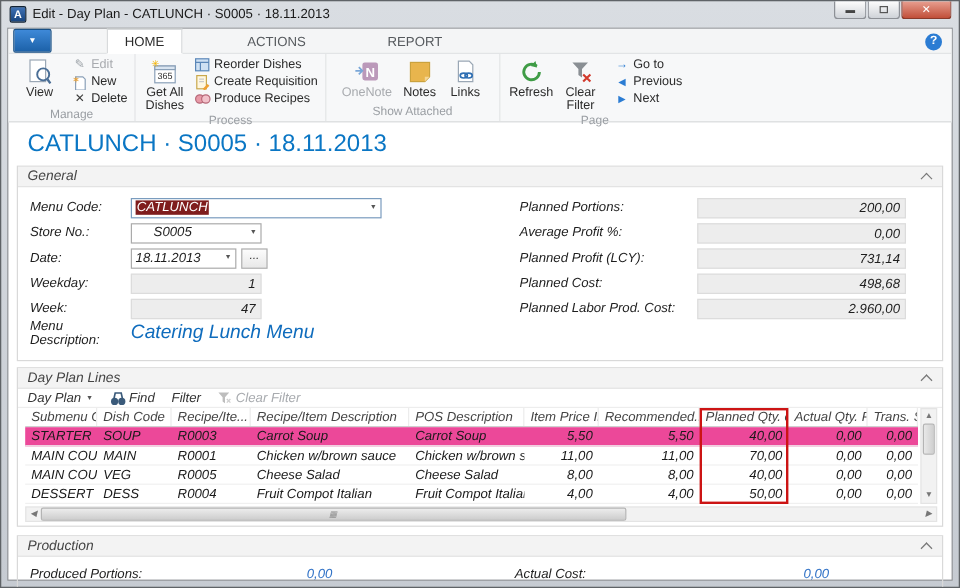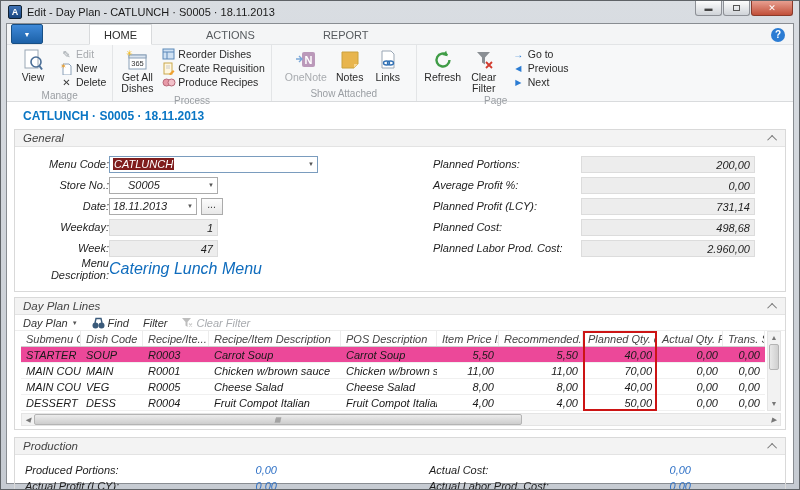--- a/index.html
+++ b/index.html
@@ -28,33 +28,33 @@
   .rgroup-body { flex:1; display:flex; align-items:flex-start; }
   .rgroup-label { text-align:center; font-size:10px; color:#9a9ea3; padding:1px 0 2px; }
   .rbtn-large { width:44px; display:flex; flex-direction:column; align-items:center; font-size:10.5px; color:#2b2b2b; text-align:center; padding-top:1px; line-height:11px; }
   .rbtn-large .ric { height:24px; display:flex; align-items:center; }
   .rcol { display:flex; flex-direction:column; justify-content:flex-start; margin-left:2px; }
   .rbtn-small { display:flex; align-items:center; height:14px; font-size:10.5px; color:#2b2b2b; white-space:nowrap; padding:0 2px; }
   .rbtn-small .ric { width:15px; text-align:center; margin-right:2px; font-size:10px; }
   .disabled { color:#a8abaf !important; }
 
   
-  .pagehead { font-size:12px; color:#0a76c4; padding:7px 0 4px 16px;font-weight:bold; }
+  .pagehead { font-size:20px; color:#0a76c4; padding:7px 0 4px 16px; }
 
   
   .fasttab { border:1px solid #d9d9d9; margin:2px 7px 0;font-style:italic; }
   .band { background:#f3f3f3; border-bottom:1px solid #e3e3e3; height:17px; display:flex; align-items:center; padding:0 8px; font-size:11.5px; color:#444; }
   .band .chev { margin-left:auto; width:7px; height:7px; border-left:1.5px solid #777; border-top:1.5px solid #777; transform:rotate(45deg) translateY(2px); }
 
   
   .gen-body { display:flex; padding:8px 10px 10px; }
   .gen-left { width:312px; }
   .gen-right { margin-left:96px; }
   .frow { display:flex; align-items:center; height:18px; margin-bottom:3px; font-size:11px; color:#1e1e1e; }
-  .flabel { width:84px;text-align:right; }
+  .flabel { width:84px; }
   .flabel-r { width:148px; }
   .combo { border:1px solid #ababab; background:#fff; height:17px; display:flex; align-items:center; padding:0 3px; font-size:11px; }
   .combo .arrow { margin-left:auto; font-size:6px; color:#555; padding-left:4px; }
   .sel { background:#7f1d1d; color:#fff; padding:0 1px; }
   .assist { width:22px; height:17px; border:1px solid #ababab; background:linear-gradient(#fcfcfc,#e8e8e8); margin-left:4px; text-align:center; line-height:12px; font-size:10px; color:#333; }
   .ro { border:1px solid #dcdcdc; background:#ededed; height:17px; font-size:11px; text-align:right; padding:2px 4px 0; color:#1e1e1e; }
   .w209{width:209px;} .w109{width:109px;padding-left:18px;} .w88{width:88px;} .w197{width:174px;}
   .linktext { color:#0f6cbd; font-size:16px; }
 
   

